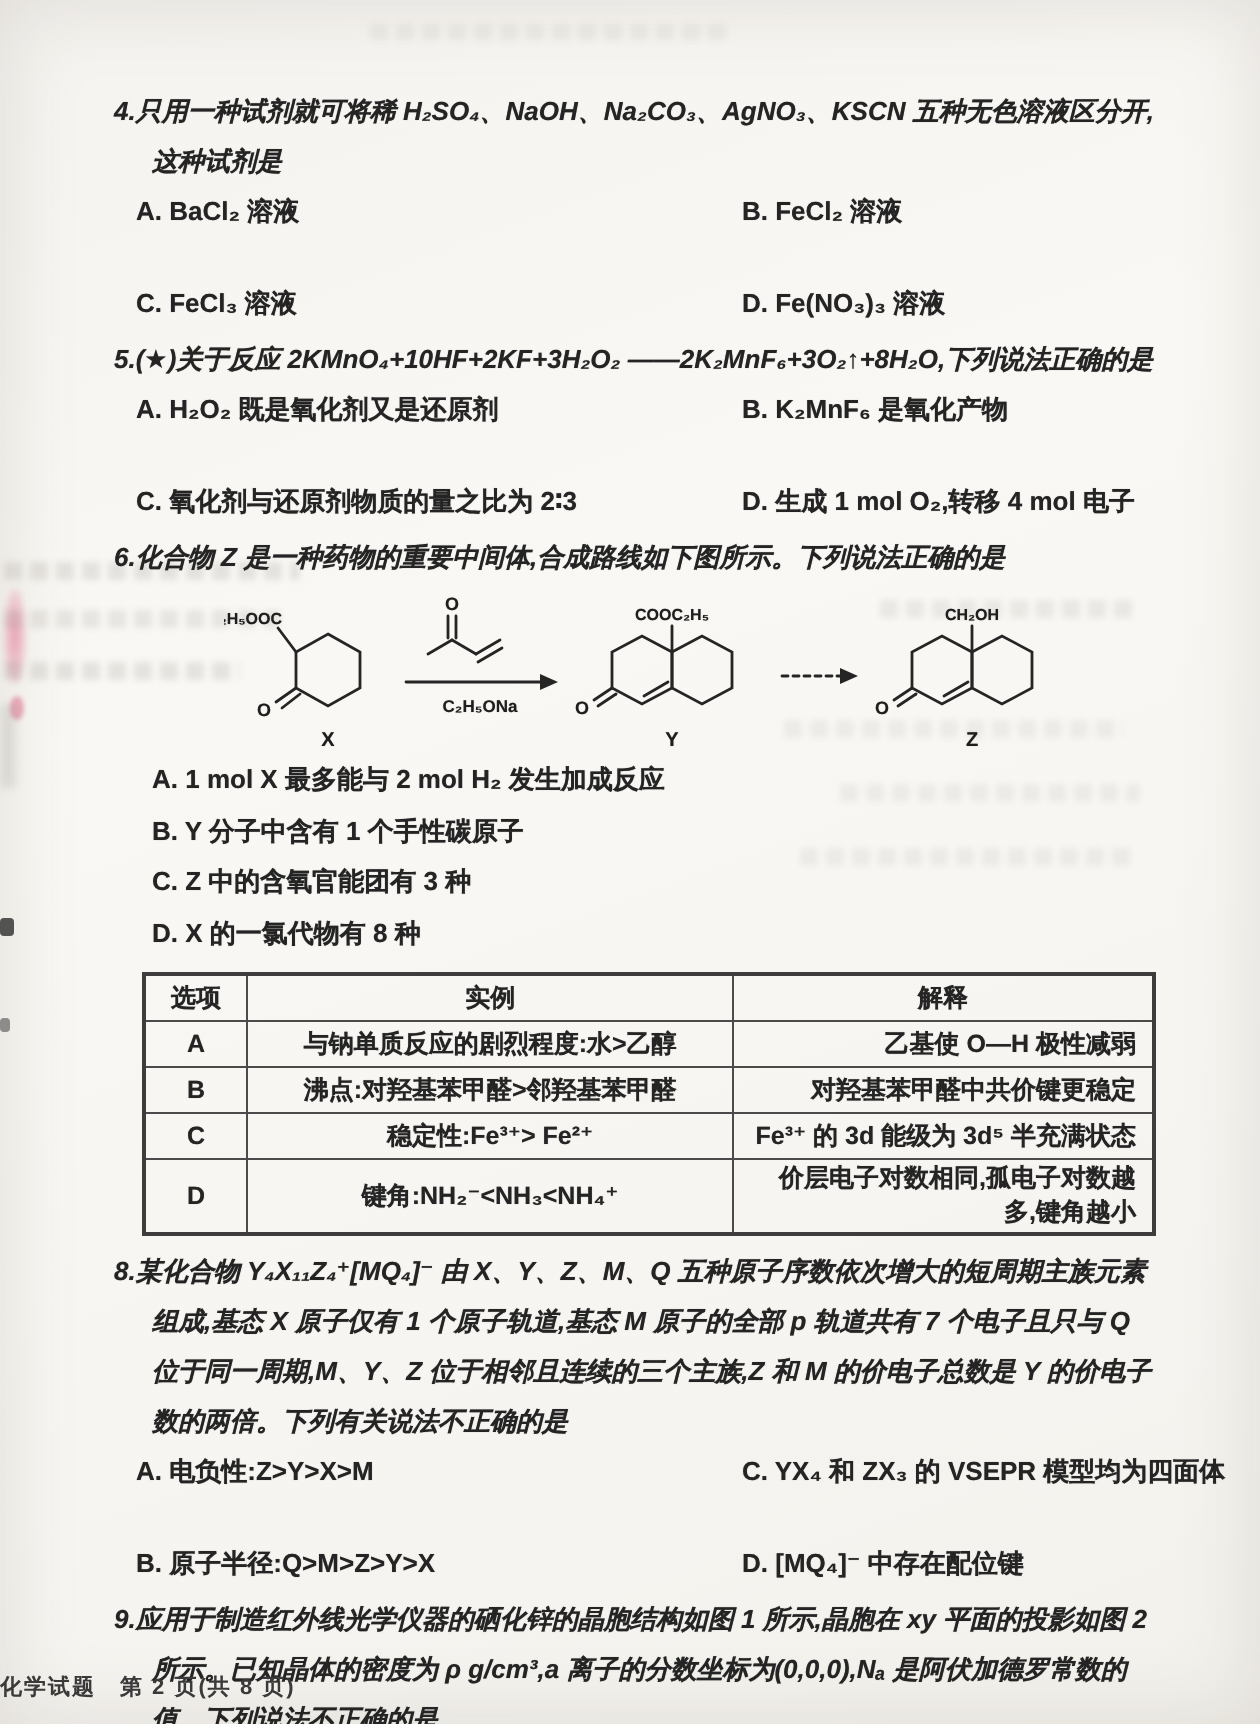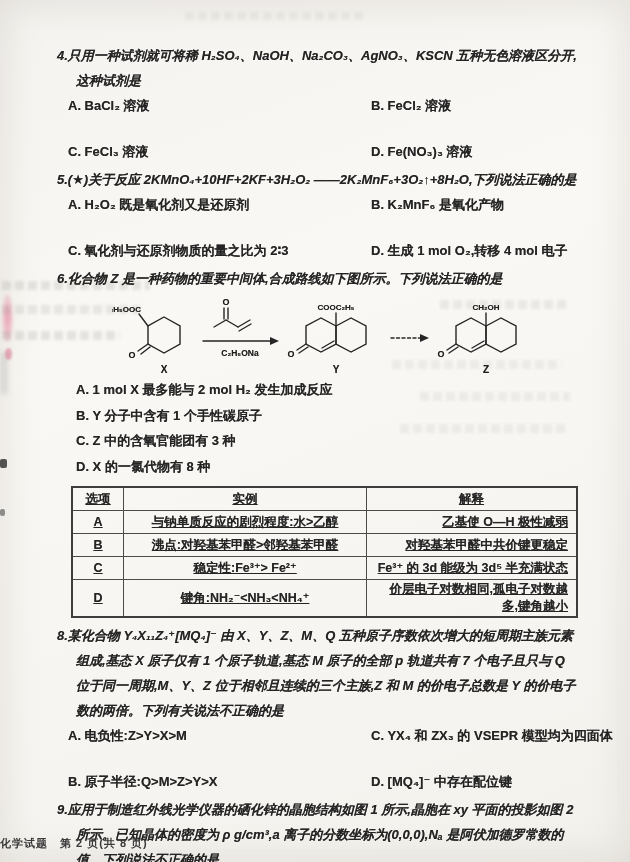--- a/index.html
+++ b/index.html
@@ -12,21 +12,21 @@
   }
   .content{position:absolute;left:57px;top:40px;width:521px;font-size:13px;font-weight:bold;
     text-shadow:0 0 .4px rgba(20,20,20,.55);}
   .q{line-height:25px;padding-left:19px;text-indent:-19px;margin-top:3px;font-style:italic;}
   .opts2{display:grid;grid-template-columns:283px 1fr;margin-left:11px;line-height:25.5px;gap:20px;}
   .opts1{margin-left:19px;line-height:25.5px;}
   .opt{white-space:nowrap;}
   table.t{border-collapse:collapse;margin:7px 0 5px 14px;font-size:12.5px;}
   .t th,.t td{border:1px solid #4b4b4b;padding:1px 8px;height:20px;font-weight:bold;
     text-shadow:0 0 .4px rgba(20,20,20,.5);}
-  .t{border:2px solid #3d3d3d;text-decoration:underline;}
+  .t{border:2px solid #3d3d3d;}
   .t th{text-align:center;}
   .t td.c1{text-align:center;width:36px;}
   .t td.c2,.t th.h2{width:236px;text-align:center;}
   .t td.c3,.t th.h3{width:208px;text-align:right;}
   .t th.h1{width:36px;}
   .t th.h2,.t th.h3{text-align:center;}
   .diagram{display:flex;align-items:flex-start;margin:2px 0 0 55px;height:84px;}
   .diagram svg{display:block;}
   .struct-line{stroke:#252525;stroke-width:1.4;fill:none;stroke-linecap:round;}
   .struct-text{font-family:"Liberation Sans","DejaVu Sans",sans-serif;font-weight:bold;fill:#1e1e1e;}

